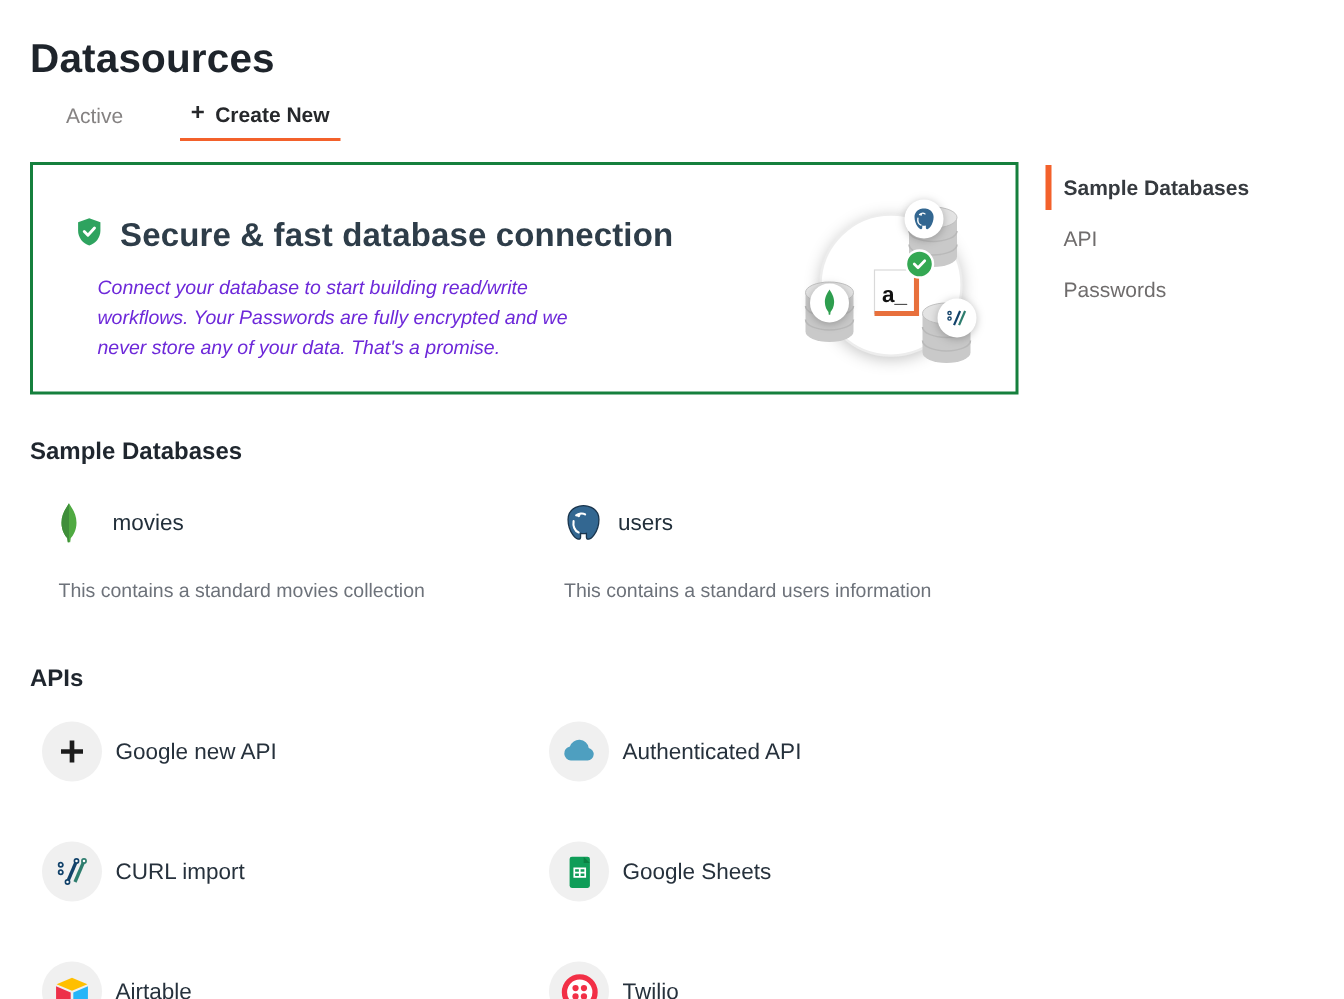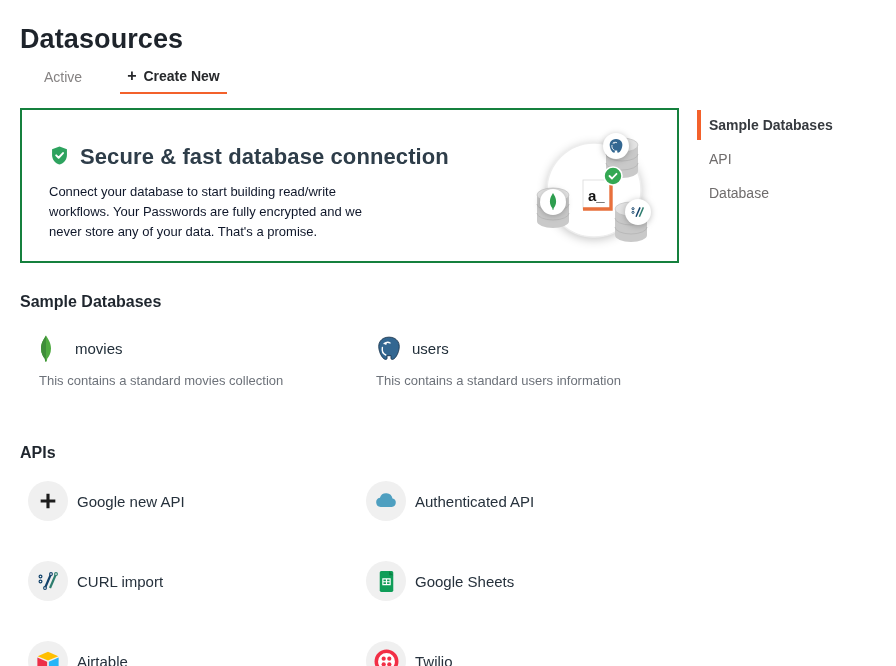--- a/index.html
+++ b/index.html
@@ -12,35 +12,35 @@
   .tabs { position:absolute; left:24px; top:68px; display:flex; align-items:flex-end;margin-left:20px; }
   .tab { font-size:14px; color:#858282; padding-bottom:9px; cursor:pointer; }
   .tab-active { display:flex; align-items:center; gap:7px; margin-left:38px; padding:0 7px 8px 7px;
     color:#26282b; font-weight:600; border-bottom:2px solid #f3612b; }
   .tab-plus { font-size:16px; font-weight:600; line-height:1; }
 
   .banner { position:absolute; left:20px; top:108px; width:659px; height:155px;
     background:#fff; border:2px solid #15803d; }
   .banner-head { position:absolute; left:27px; top:34px; display:flex; align-items:center; gap:10px; }
   .banner-title { font-size:22px; font-weight:700; color:#2e3d49; letter-spacing:.1px; }
-  .banner-desc { position:absolute; left:27px; top:72px; width:332px; font-size:13px; line-height:20px; color:#0f172a; }
+  .banner-desc { position:absolute; left:43px; top:72px; width:332px; font-size:13px; line-height:20px; color:#6d28d9;font-style:italic; }
   .illus { position:absolute; left:478px; top:4px; }
 
   .right-nav { position:absolute; left:697px; top:110px; width:198px; }
   .nav-item { font-size:14px; color:#6f6c6c; padding:7px 0 7px 12px; margin-bottom:4px; cursor:pointer; }
   .nav-item.active { border-left:4px solid #f3612b; padding-left:8px; color:#363a3f; font-weight:700; }
 
   .section-heading { position:absolute; left:20px; font-size:16px; font-weight:600; color:#1f262e; }
   .sd-heading { top:293px; }
   .sample-grid { position:absolute; left:39px; top:328px; display:grid; grid-template-columns:337px 337px; }
   .sample-item { cursor:pointer; }
   .sample-head { display:flex; align-items:center; height:40px; }
   .sample-iconbox { width:36px; display:flex; align-items:center; }
   .sample-name { font-size:15px; font-weight:400; color:#222f3a; }
-  .sample-desc { margin-top:5px; font-size:13px; color:#6d727a; }
+  .sample-desc { margin-top:18px; font-size:13px; color:#6d727a; }
 
   .apis-heading { top:444px; }
   .api-grid { position:absolute; left:28px; top:481px; display:grid; grid-template-columns:338px 338px; row-gap:40px; }
   .api-item { display:flex; align-items:center; gap:9px; height:40px; cursor:pointer; }
   .api-iconcircle { width:40px; height:40px; border-radius:50%; background:#f0f0f0; display:flex; align-items:center; justify-content:center; flex:none; }
   .api-label { font-size:15px; font-weight:500; color:#26313c; }
 </style>
 </head>
 <body>
 
@@ -116,21 +116,21 @@
         <text x="88" y="87" font-size="15" font-weight="bold" fill="#111" font-family="Liberation Sans, sans-serif">a_</text>
         <circle cx="113" cy="62" r="9" fill="#34A853" stroke="#fff" stroke-width="1.6"></circle>
         <path d="M109.5 62 L112 64.5 L116.5 59.8" stroke="#fff" stroke-width="1.8" fill="none" stroke-linecap="round" stroke-linejoin="round"></path>
       </g>
     </svg>
   </div>
 
   <div class="right-nav">
     <div class="nav-item active">Sample Databases</div>
     <div class="nav-item">API</div>
-    <div class="nav-item">Database</div>
+    <div class="nav-item">Passwords</div>
   </div>
 
   <div class="section-heading sd-heading">Sample Databases</div>
 
   <div class="sample-grid">
     <div class="sample-item">
       <div class="sample-head">
         <span class="sample-iconbox">
           <svg width="14" height="27" viewBox="0 0 14 26">
             <path d="M7 0 C9.5 4 12 7.5 12 13 C12 18 9.8 21.5 8.2 23.2 L7.8 26 H6.2 L5.8 23.2 C4.2 21.5 2 18 2 13 C2 7.5 4.5 4 7 0 Z" fill="#4FAA41"></path>

